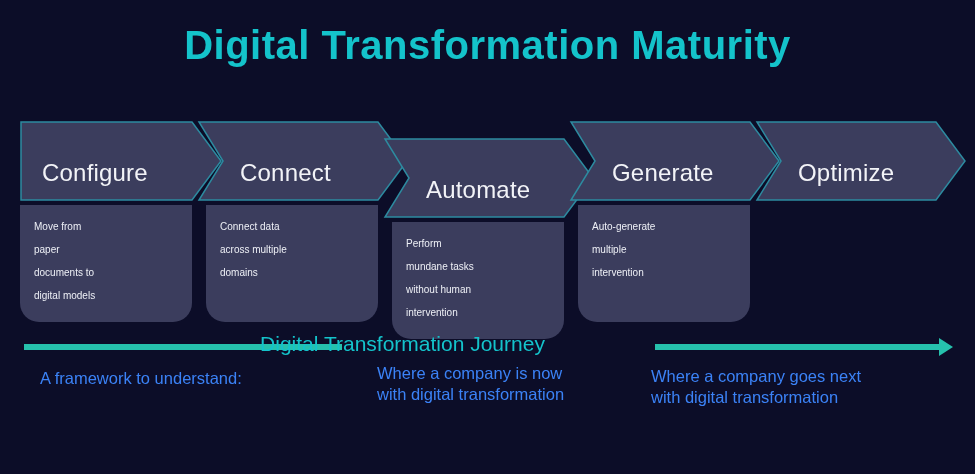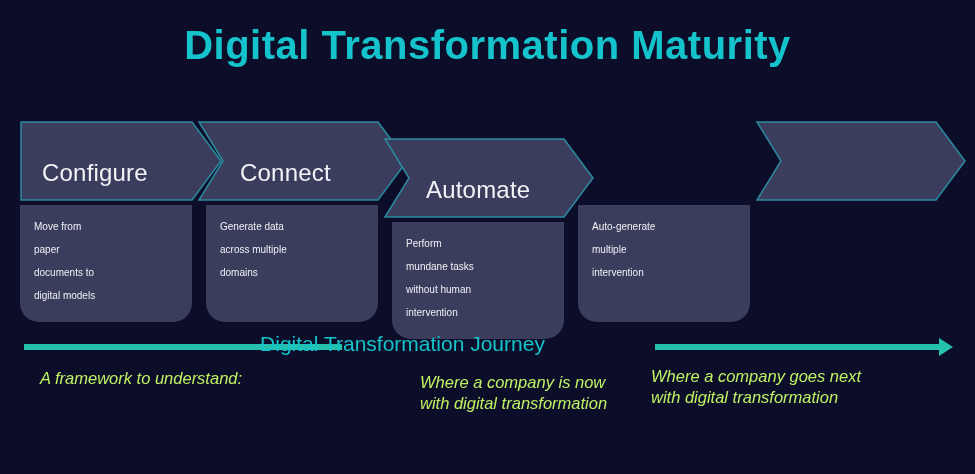--- a/index.html
+++ b/index.html
@@ -55,25 +55,25 @@
   .j-arrow-line{position:absolute;left:0;top:14px;width:285px;height:6px;background:#26c1ad;}
   .j-arrow-head{
     position:absolute;left:284px;top:8px;width:0;height:0;
     border-left:14px solid #26c1ad;
     border-top:9px solid transparent;
     border-bottom:9px solid transparent;
   }
   .annotations{position:absolute;top:363px;left:0;width:975px;height:60px;}
   .ann{
     position:absolute;
-    font-style:italic;font-size:16.5px;line-height:21px;
-    color:#bef264;white-space:pre-line;
+    font-size:16.5px;line-height:21px;
+    color:#3b82f6;white-space:pre-line;
   }
   .ann-left{left:40px;top:5px;}
-  .ann-mid{left:377px;top:9px;margin-left:43px;}
+  .ann-mid{left:377px;top:0;}
   .ann-right{left:651px;top:3px;}
 </style>
 </head>
 <body>
 
 <div class="canvas">
 
   <h1 class="title">Digital Transformation Maturity</h1>
 
   <div class="stages">
@@ -91,49 +91,56 @@
 digital models</div>
     </div>
 
     <div class="stage stage2">
       <div class="chev">
         <svg class="notched" width="218" height="80" viewBox="0 0 218 80">
           <polygon points="1,1 180,1 209,40 180,79 1,79 25,40" fill="#3b3d5d" stroke="#2d8ba0" stroke-width="1.5"></polygon>
         </svg>
         <span class="chev-label inset">Connect</span>
       </div>
-      <div class="desc">Generate data
+      <div class="desc">Connect data
 across multiple
 domains</div>
     </div>
 
     <div class="stage stage3">
       <div class="chev">
         <svg class="notched" width="218" height="80" viewBox="0 0 218 80">
           <polygon points="1,1 180,1 209,40 180,79 1,79 25,40" fill="#3b3d5d" stroke="#2d8ba0" stroke-width="1.5"></polygon>
         </svg>
         <span class="chev-label inset">Automate</span>
       </div>
       <div class="desc">Perform
 mundane tasks
 without human
 intervention</div>
     </div>
 
     <div class="stage stage4">
+      <div class="chev">
+        <svg class="notched" width="218" height="80" viewBox="0 0 218 80">
+          <polygon points="1,1 180,1 209,40 180,79 1,79 25,40" fill="#3b3d5d" stroke="#2d8ba0" stroke-width="1.5"></polygon>
+        </svg>
+        <span class="chev-label inset">Generate</span>
+      </div>
       <div class="desc">Auto-generate
 multiple
 intervention</div>
     </div>
 
     <div class="stage stage5">
       <div class="chev">
         <svg class="notched" width="218" height="80" viewBox="0 0 218 80">
           <polygon points="1,1 180,1 209,40 180,79 1,79 25,40" fill="#3b3d5d" stroke="#2d8ba0" stroke-width="1.5"></polygon>
         </svg>
+        <span class="chev-label inset">Optimize</span>
       </div>
     </div>
 
   </div>
 
   <div class="journey">
     <div class="j-line-left"></div>
     <span class="j-label">Digital Transformation Journey</span>
     <div class="j-arrow">
       <div class="j-arrow-line"></div>

